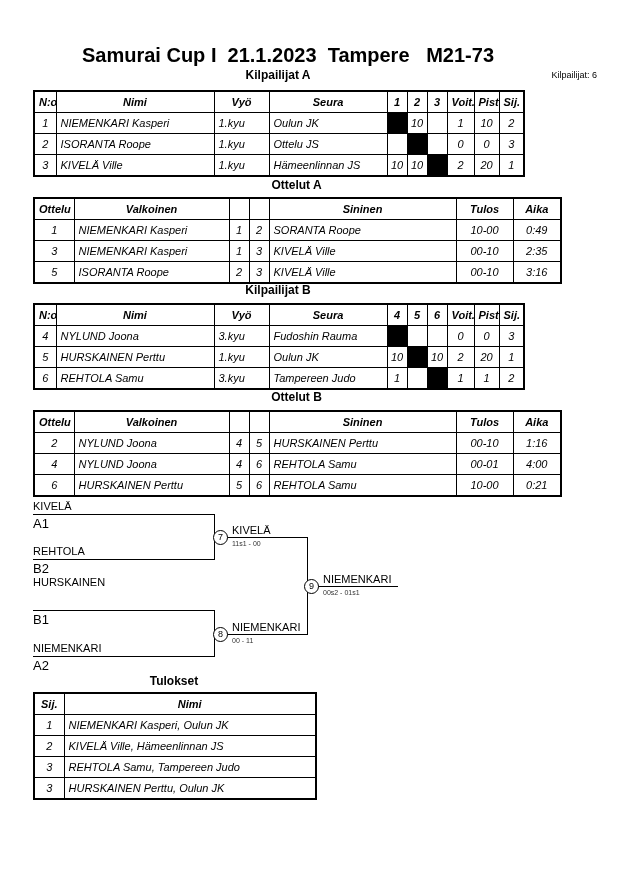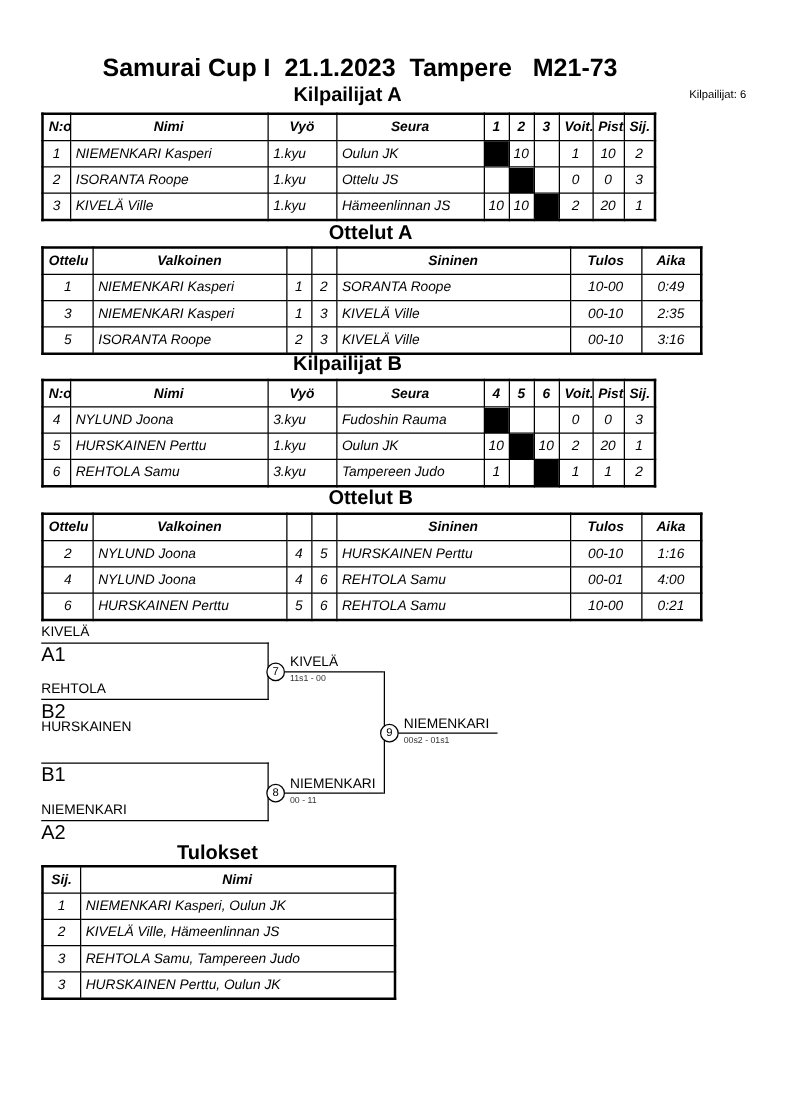--- a/index.html
+++ b/index.html
@@ -1,30 +1,30 @@
 <!DOCTYPE html>
 <html><head>
 <meta charset="utf-8">
 <style>
   html,body{margin:0;padding:0;background:#ffffff;}
   .page{position:relative;width:630px;height:891px;background:#fff;
         font-family:"Liberation Sans",sans-serif;color:#000;overflow:hidden;}
   .title{position:absolute;top:44px;left:0;width:576px;text-align:center;
          font-size:20px;font-weight:bold;white-space:pre;}
-  .section-title{position:absolute;font-size:16px;font-weight:bold;text-align:center;}
+  .section-title{position:absolute;font-size:12px;font-weight:bold;text-align:center;}
   .comp-count{position:absolute;top:70px;left:450px;width:147px;text-align:right;font-size:9px;}
   .tbl{position:absolute;border-collapse:collapse;table-layout:fixed;
        border:2px solid #000;background:#fff;font-style:italic;}
   .tbl th,.tbl td{border:1px solid #000;height:18px;font-size:11px;
        padding:1px 4px;white-space:nowrap;overflow:hidden;text-align:left;}
   .tbl th{text-align:center;font-weight:bold;}
   .c{text-align:center !important;padding:1px 1px !important;}
   .black{background:#000;}
   .b-name{position:absolute;font-size:11px;white-space:nowrap;}
-  .b-seed{position:absolute;font-size:16px;white-space:nowrap;}
+  .b-seed{position:absolute;font-size:13px;white-space:nowrap;}
   .b-score{position:absolute;font-size:7px;color:#333;white-space:nowrap;}
   .hl{position:absolute;height:1px;background:#000;}
   .vl{position:absolute;width:1px;background:#000;}
   .circle{position:absolute;width:13px;height:13px;border:1px solid #000;border-radius:50%;
           background:#fff;font-size:9px;line-height:13px;text-align:center;font-weight:normal;}
 </style>
 </head>
 <body>
 
 <div class="page">

